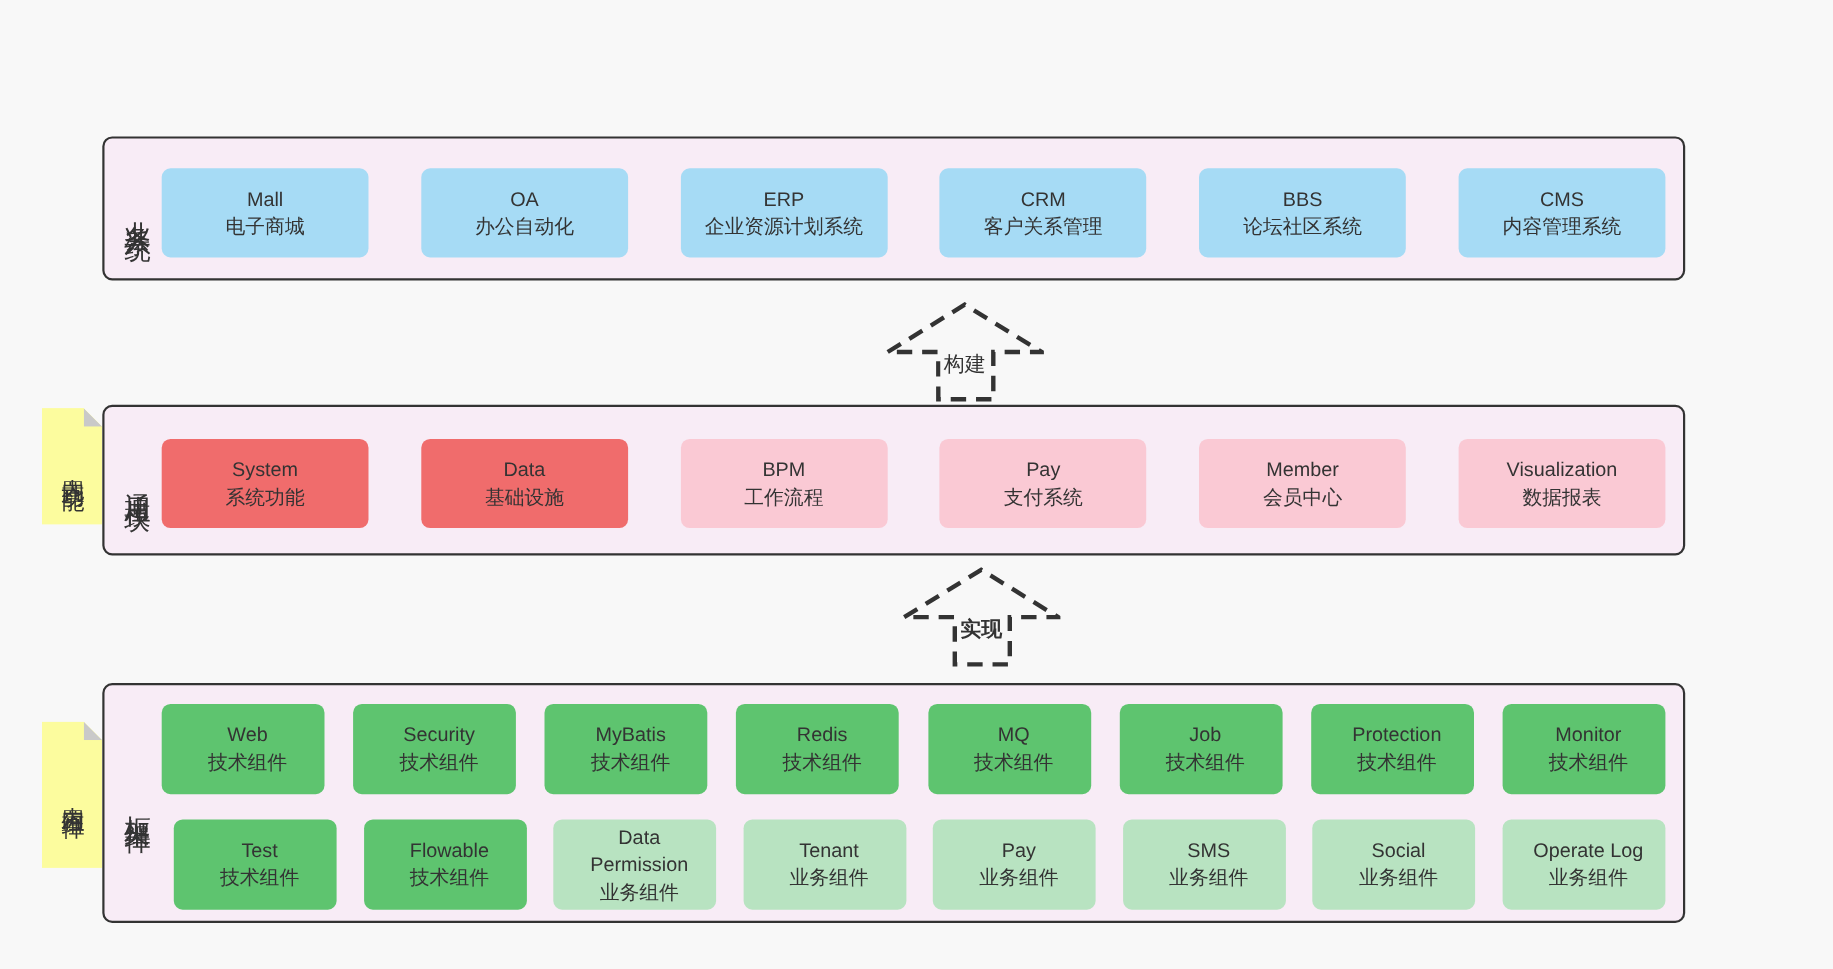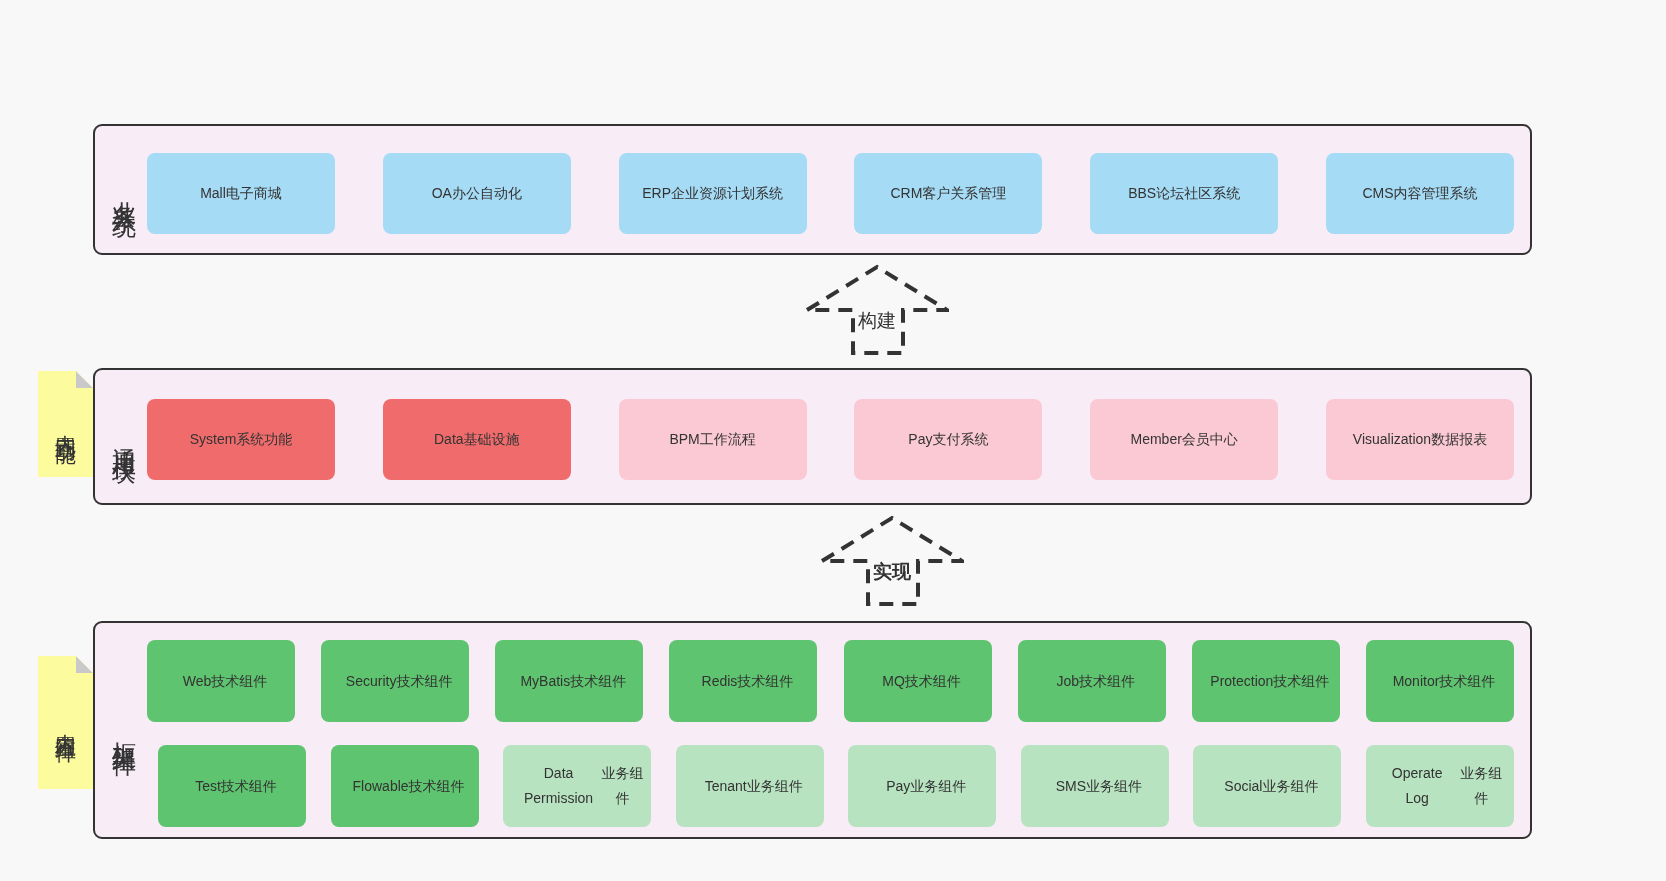--- a/index.html
+++ b/index.html
@@ -41,26 +41,26 @@
   }
   .box-row {
     position: absolute;
     left: 52px;
     right: 16px;
     display: flex;
     justify-content: space-between;
   }
   .box {
     display: flex;
-    flex-direction: row;
+    flex-direction: column;
     justify-content: center;
     align-items: center;
     text-align: center;
     border-radius: 8px;
-    font-size: 14px;
+    font-size: 18px;
     line-height: 25px;
     color: var(--text, #333);
     box-sizing: border-box;
     padding: 2px 6px;
   }
   .row-wide .box { width: 188px; height: 81px; }
   .row-narrow .box { width: 148px; height: 82px; padding-left: 14px; }
   .box.blue        { background: var(--blue, #a6dbf5); }
   .box.red         { background: var(--red, #f06c6c); text-align: right; }
   .box.pink        { background: var(--pink, #fac9d4); }
@@ -150,21 +150,21 @@
           <div>BBS</div>
           <div>论坛社区系统</div>
         </div>
         <div class="box blue">
           <div>CMS</div>
           <div>内容管理系统</div>
         </div>
       </div>
   </section>
 
-  <div class="arrow" style="left:805px; top:264px;">
+  <div class="arrow" style="left:805px; top:274px;">
     <svg viewBox="0 0 144 92">
       <polygon points="2,46 72,3 142,46 98,46 98,89 48,89 48,46"></polygon>
     </svg>
     <span class="arrow-label">构建</span>
   </div>
 
   <div class="note" style="top:371px; height:106px;">
     <span class="note-text">内置功能</span>
   </div>
 

